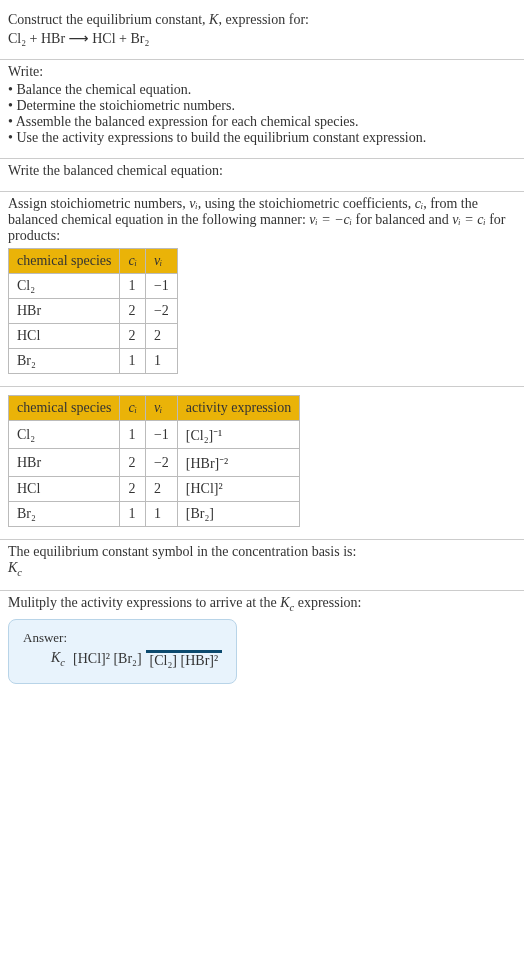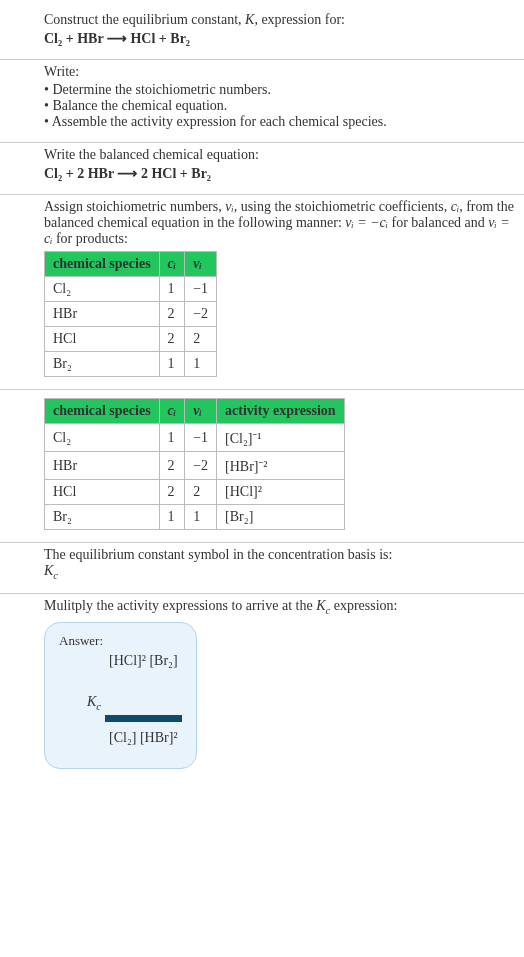--- a/index.html
+++ b/index.html
@@ -10,116 +10,112 @@
     body {
       font-family: Georgia, 'Times New Roman', serif;
       font-size: 14px;
       color: #333;
       background: #fff;
       width: 524px;
       padding: 8px 0;
     }
     .section {
       padding: 4px 8px 12px 8px;
-      margin-left: 36px;
     }
     hr.divider {
       border: none;
       border-top: 1px solid #ccc;
       margin: 0;
     }
     .sub {
       font-size: 0.75em;
       vertical-align: sub;
     }
     .italic {
       font-style: italic;
     }
     .equation {
       font-family: Georgia, serif;
       margin-top: 2px;
-      font-weight: bold;
     }
     .plan-list {
       margin-top: 2px;
     }
     .plan-item {
       display: block;
     }
     table {
       border-collapse: collapse;
       margin-top: 4px;
     }
     td, th {
       border: 1px solid #bbb;
       padding: 4px 8px;
       text-align: left;
       font-weight: normal;
     }
     th {
-      background: #22c55e;
-      font-weight: bold;
+      background: #eab308;
     }
     .answer-box {
       background: #e8f3fc;
       border: 1px solid #b8d4e8;
-      border-radius: 16px;
+      border-radius: 8px;
       padding: 10px 14px 14px 14px;
       margin-top: 6px;
       display: inline-block;
     }
     .answer-label {
       font-size: 13px;
     }
     .answer-content {
       padding-left: 28px;
       margin-top: 4px;
       display: flex;
       align-items: center;
     }
     .frac {
       display: inline-flex;
-      flex-direction: column;
+      flex-direction: row;
       align-items: center;
       vertical-align: middle;
       margin-left: 4px;
-      gap: 46px;
     }
     .frac .num {
       padding: 0 4px;
     }
     .frac .den {
-      border-top: 7px solid #0c4a6e;
-      padding: 8px 4px;
+      border-top: 3px solid #0c4a6e;
+      padding: 0 4px;
     }
   </style>
 </head>
 <body>
 
 <div class="section">
   <div>
     Construct the equilibrium constant, <span class="italic">K</span>, expression for:
   </div>
   <div class="equation">Cl₂ + HBr ⟶ HCl + Br₂</div>
 </div>
 <hr class="divider">
 
 <div class="section">
   <div>Write:</div>
   <div class="plan-list">
+    <span class="plan-item">• Balance the chemical equation.</span>
     <span class="plan-item">• Determine the stoichiometric numbers.</span>
-    <span class="plan-item">• Balance the chemical equation.</span>
-    <span class="plan-item">• Assemble the activity expression for each chemical species.</span>
+    <span class="plan-item">• Assemble the balanced expression for each chemical species.</span>
+    <span class="plan-item">• Use the activity expressions to build the equilibrium constant expression.</span>
   </div>
 </div>
 <hr class="divider">
 
 <div class="section">
   <div>Write the balanced chemical equation:</div>
-  <div class="equation">Cl₂ + 2 HBr ⟶ 2 HCl + Br₂</div>
 </div>
 <hr class="divider">
 
 <div class="section">
   <div>
     <span>Assign stoichiometric numbers, </span><span class="italic">νᵢ</span><span>, using the stoichiometric coefficients, </span><span class="italic">cᵢ</span><span>, from the balanced chemical equation in the following manner: </span><span class="italic">νᵢ = −cᵢ</span><span> for balanced and </span><span class="italic">νᵢ = cᵢ</span><span> for products:</span>
   </div>
   <table>
     <tbody>
         <tr>

